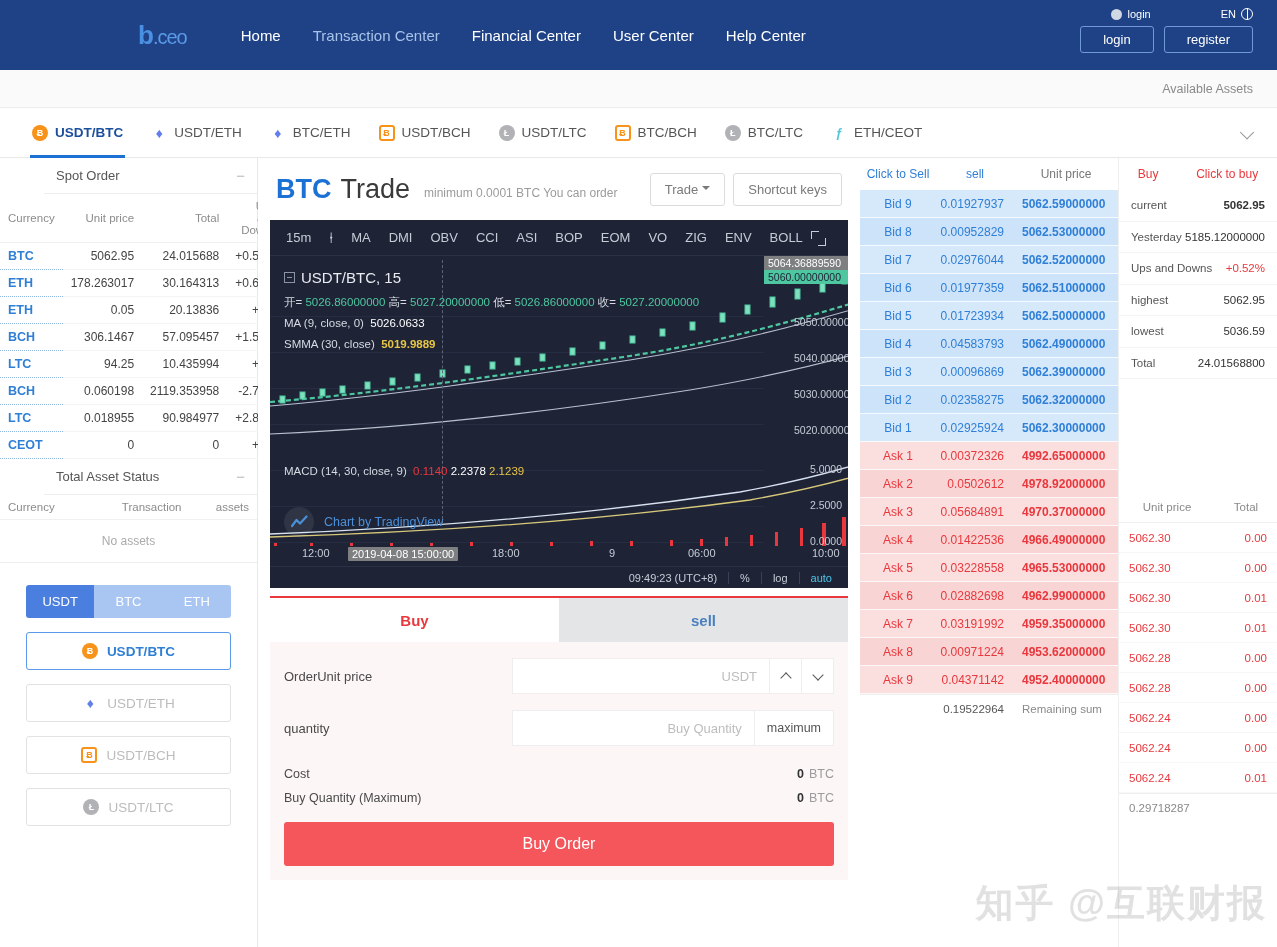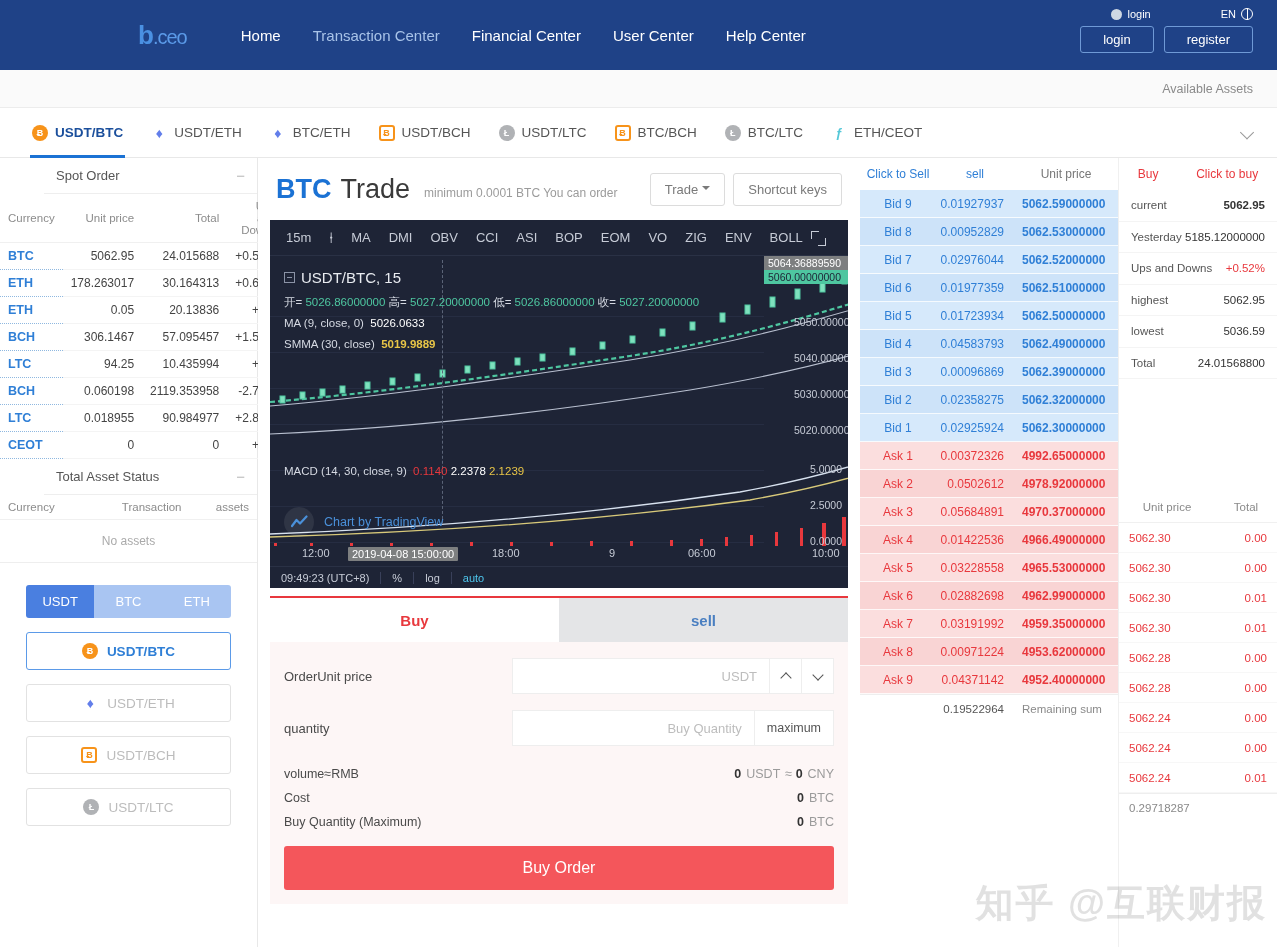--- a/index.html
+++ b/index.html
@@ -224,21 +224,21 @@
   }
   .macd-axis { position: absolute; right: 6px; font-size: 10.5px; color: #c6cbd6; }
   .time-axis {
     position: absolute; left: 0; right: 0; bottom: 23px; height: 18px;
     font-size: 11px; color: #c6cbd6;
   }
   .time-axis span { position: absolute; }
   .time-hl { background: #7d7f80; color: #fff; padding: 1px 4px; border-radius: 1px; }
   .chart-foot {
     position: absolute; left: 0; right: 0; bottom: 0; height: 22px;
-    display: flex; align-items: center; gap: 0;
+    display: flex; align-items: center; justify-content: flex-end; gap: 0;
     font-size: 11px; color: #c6cbd6; border-top: 1px solid #2a3145;
   }
   .chart-foot span { padding: 0 11px; border-left: 1px solid #39405a; cursor: pointer; }
   .chart-foot span:first-child { border-left: none; }
   .chart-foot .auto { color: #4ec6ed; padding-right: 16px; }
   .vline {
     position: absolute; left: 172px; top: 40px; bottom: 64px;
     border-left: 1px dashed #5b6478;
   }
   .grid-h { position: absolute; left: 0; right: 84px; border-top: 1px solid #262d42; }
@@ -714,24 +714,20 @@
         </div>
         <div class="frow">
           <div class="flabel">quantity</div>
           <div class="fctrl">
             <div class="finput">Buy Quantity</div>
             <div class="maxbtn">maximum</div>
           </div>
         </div>
         <div id="sumrows">
             <div class="srow">
-              <span>volume≈RMB</span>
-              <span><b>0</b><span class="unit">USDT</span><span class="unit">≈</span> <b>0</b><span class="unit">CNY</span></span>
-            </div>
-            <div class="srow">
               <span>Cost</span>
               <span><b>0</b><span class="unit">BTC</span></span>
             </div>
             <div class="srow">
               <span>Buy Quantity (Maximum)</span>
               <span><b>0</b><span class="unit">BTC</span></span>
             </div>
           </div>
         <button class="buyorder">Buy Order</button>
       </div>

